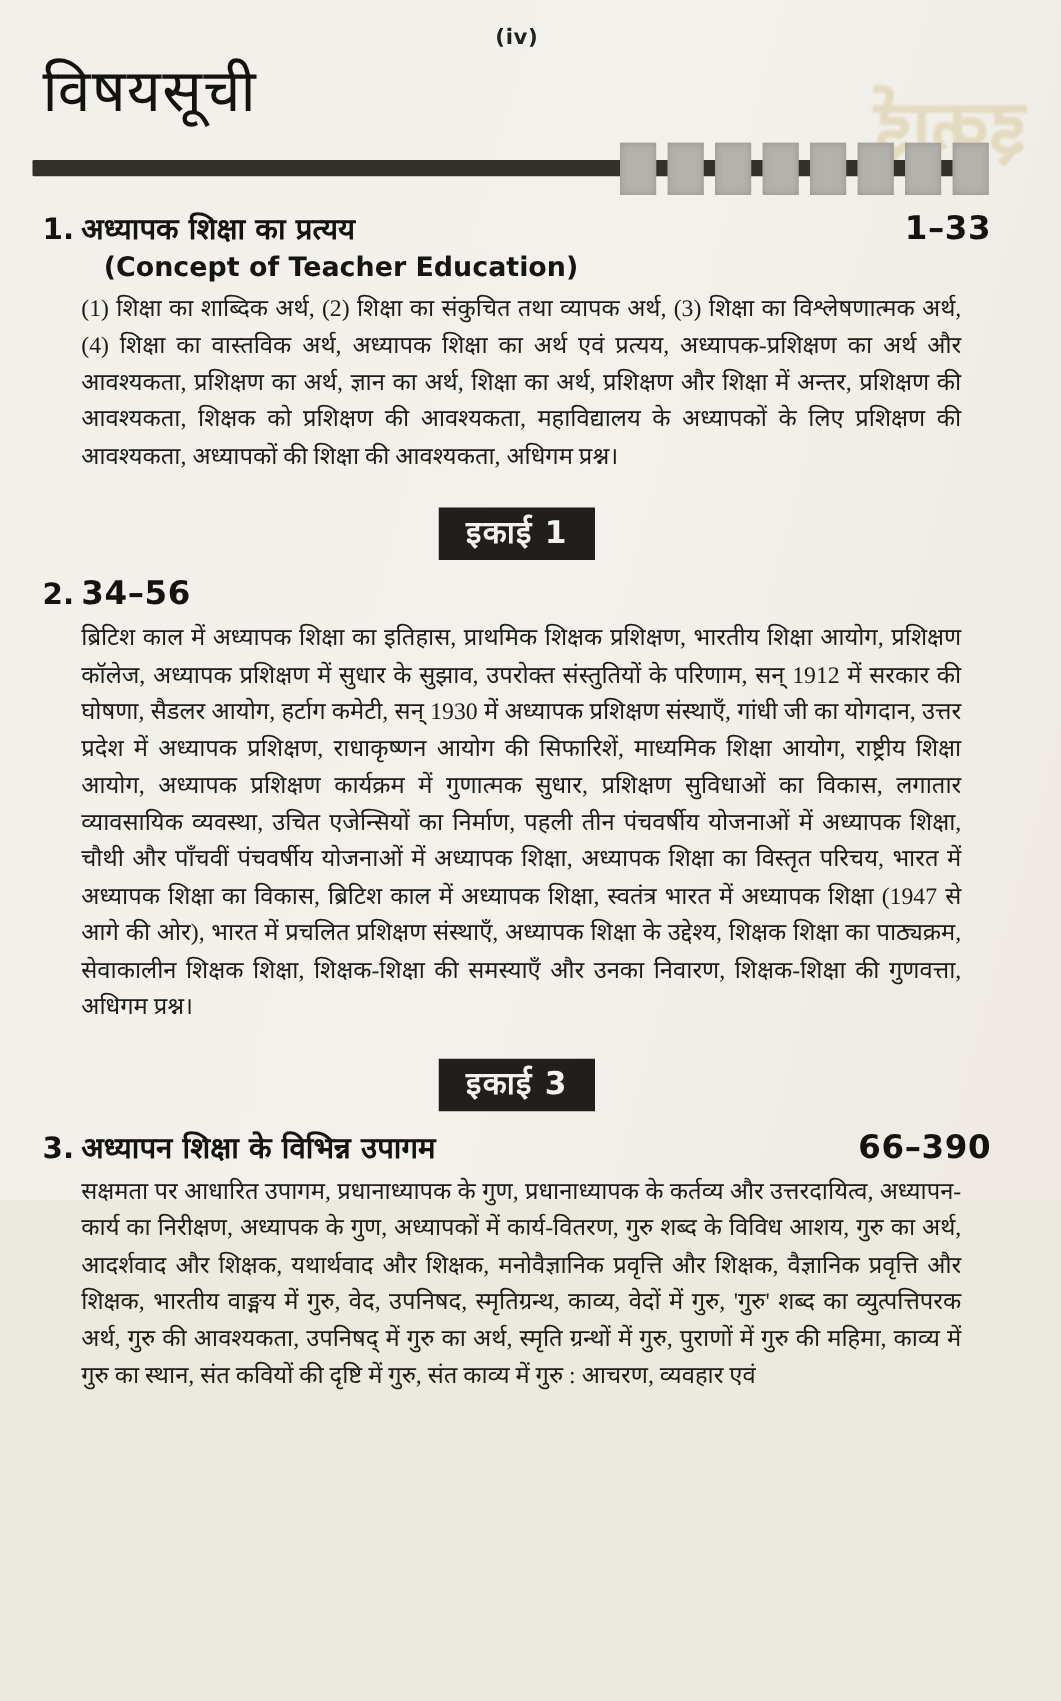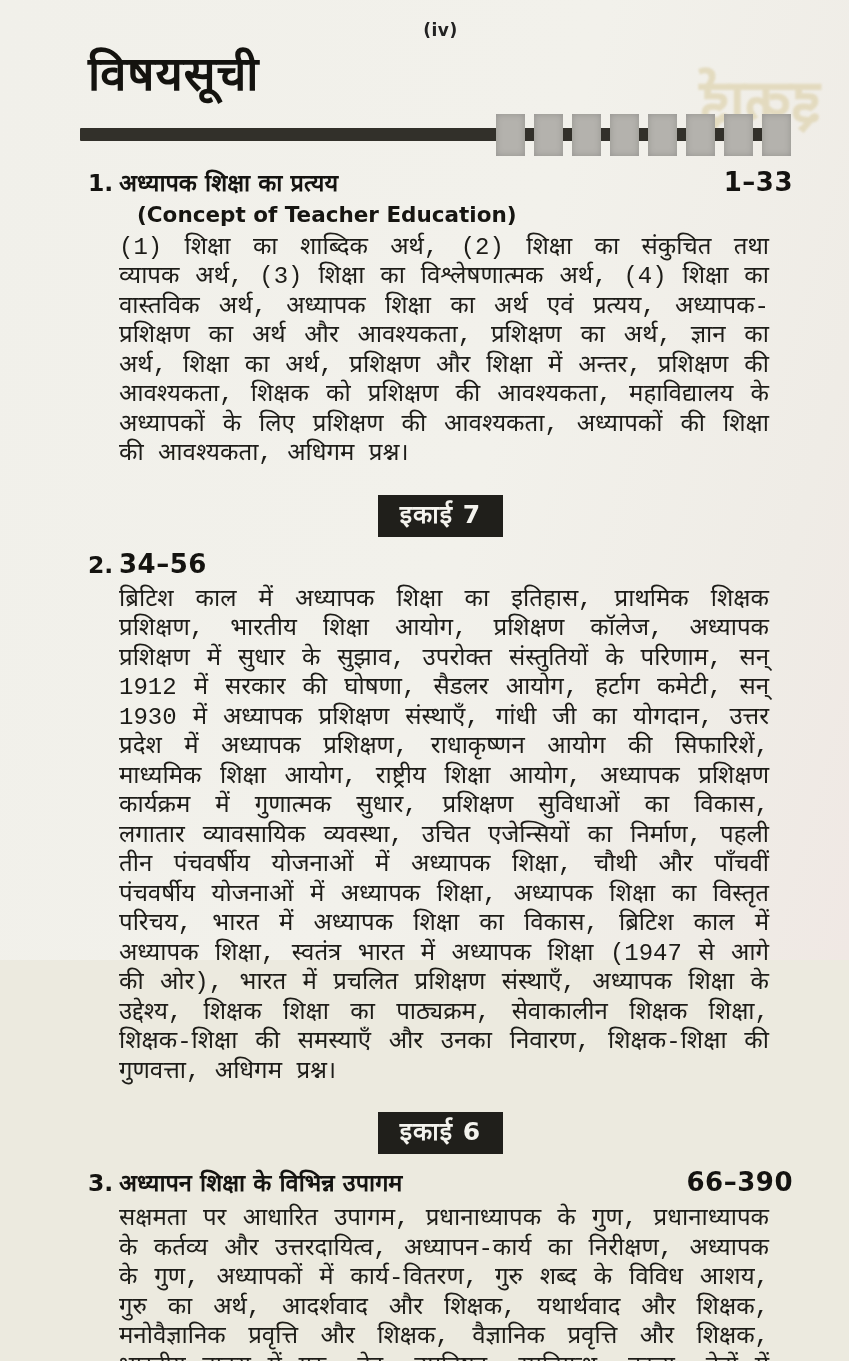--- a/index.html
+++ b/index.html
@@ -12,21 +12,21 @@
     background: #eceadf;
     font-family: "DejaVu Sans", sans-serif;
     overflow: hidden;
   }
   .page {
     position: relative;
     width: 849px;
     height: 960px;
     background: linear-gradient(105deg, #f1f0ea 0%, #f2f1eb 55%, #efece6 85%, #f0e8e4 100%);
     box-sizing: border-box;
-    padding: 20px 56px 0 88px;
+    padding: 20px 56px 0 34px;
     color: #1c1b19;
   }
   .folio {
     text-align: center;
     font-weight: bold;
     font-size: 17px;
     letter-spacing: 0.5px;
     color: #222;
   }
   .ghost {
@@ -38,21 +38,21 @@
     color: #d9cb9e;
     opacity: 0.55;
     transform: scaleX(-1);
     filter: blur(1px);
     pointer-events: none;
     user-select: none;
   }
   h1.title {
     margin: 8px 0 0 0;
     font-size: 47px;
-    font-weight: bold;
+    font-weight: normal;
     color: #14130f;
     line-height: 1.1;
     letter-spacing: 1px;
   }
   .divider {
     position: relative;
     height: 42px;
     margin-top: 14px;
   }
   .divider-bar {
@@ -115,25 +115,25 @@
   }
   .entry-subtitle {
     margin: 4px 0 2px 49px;
     font-size: 21.5px;
     font-weight: bold;
     color: #161511;
     font-family: "DejaVu Sans", "Liberation Sans", sans-serif;
   }
   p.entry-body {
     margin: 6px 24px 0 31px;
-    font-size: 24px;
+    font-size: 19px;
     line-height: 29.5px;
     text-align: justify;
     color: #1d1c18;
-    font-family: Liberation Mono, monospace;
+    font-family: Liberation Serif, serif;
   }
 </style>
 </head>
 <body>
 
 <div class="page">
 
   <div class="folio">(iv)</div>
 
   <div class="ghost">इकाई</div>
@@ -159,32 +159,32 @@
       <span class="entry-num">1.</span>
       <span class="entry-title">अध्यापक शिक्षा का प्रत्यय</span>
       <span class="entry-pages">1–33</span>
     </div>
     <div class="entry-subtitle">(Concept of Teacher Education)</div>
     <p class="entry-body">(1) शिक्षा का शाब्दिक अर्थ, (2) शिक्षा का संकुचित तथा व्यापक अर्थ, (3) शिक्षा का विश्लेषणात्मक अर्थ, (4) शिक्षा का वास्तविक अर्थ, अध्यापक शिक्षा का अर्थ एवं प्रत्यय, अध्यापक-प्रशिक्षण का अर्थ और आवश्यकता, प्रशिक्षण का अर्थ, ज्ञान का अर्थ, शिक्षा का अर्थ, प्रशिक्षण और शिक्षा में अन्तर, प्रशिक्षण की आवश्यकता, शिक्षक को प्रशिक्षण की आवश्यकता, महाविद्यालय के अध्यापकों के लिए प्रशिक्षण की आवश्यकता, अध्यापकों की शिक्षा की आवश्यकता, अधिगम प्रश्न।</p>
   </section>
 
   <section class="unit">
     <div class="badge-row">
-      <span class="badge">इकाई 7</span>
+      <span class="badge">इकाई 1</span>
     </div>
     <div class="entry-head">
       <span class="entry-num">2.</span>
       <span class="entry-pages">34–56</span>
     </div>
     <p class="entry-body">ब्रिटिश काल में अध्यापक शिक्षा का इतिहास, प्राथमिक शिक्षक प्रशिक्षण, भारतीय शिक्षा आयोग, प्रशिक्षण कॉलेज, अध्यापक प्रशिक्षण में सुधार के सुझाव, उपरोक्त संस्तुतियों के परिणाम, सन् 1912 में सरकार की घोषणा, सैडलर आयोग, हर्टाग कमेटी, सन् 1930 में अध्यापक प्रशिक्षण संस्थाएँ, गांधी जी का योगदान, उत्तर प्रदेश में अध्यापक प्रशिक्षण, राधाकृष्णन आयोग की सिफारिशें, माध्यमिक शिक्षा आयोग, राष्ट्रीय शिक्षा आयोग, अध्यापक प्रशिक्षण कार्यक्रम में गुणात्मक सुधार, प्रशिक्षण सुविधाओं का विकास, लगातार व्यावसायिक व्यवस्था, उचित एजेन्सियों का निर्माण, पहली तीन पंचवर्षीय योजनाओं में अध्यापक शिक्षा, चौथी और पाँचवीं पंचवर्षीय योजनाओं में अध्यापक शिक्षा, अध्यापक शिक्षा का विस्तृत परिचय, भारत में अध्यापक शिक्षा का विकास, ब्रिटिश काल में अध्यापक शिक्षा, स्वतंत्र भारत में अध्यापक शिक्षा (1947 से आगे की ओर), भारत में प्रचलित प्रशिक्षण संस्थाएँ, अध्यापक शिक्षा के उद्देश्य, शिक्षक शिक्षा का पाठ्यक्रम, सेवाकालीन शिक्षक शिक्षा, शिक्षक-शिक्षा की समस्याएँ और उनका निवारण, शिक्षक-शिक्षा की गुणवत्ता, अधिगम प्रश्न।</p>
   </section>
 
   <section class="unit">
     <div class="badge-row">
-      <span class="badge">इकाई 6</span>
+      <span class="badge">इकाई 3</span>
     </div>
     <div class="entry-head">
       <span class="entry-num">3.</span>
       <span class="entry-title">अध्यापन शिक्षा के विभिन्न उपागम</span>
       <span class="entry-pages">66–390</span>
     </div>
 
     <p class="entry-body">सक्षमता पर आधारित उपागम, प्रधानाध्यापक के गुण, प्रधानाध्यापक के कर्तव्य और उत्तरदायित्व, अध्यापन-कार्य का निरीक्षण, अध्यापक के गुण, अध्यापकों में कार्य-वितरण, गुरु शब्द के विविध आशय, गुरु का अर्थ, आदर्शवाद और शिक्षक, यथार्थवाद और शिक्षक, मनोवैज्ञानिक प्रवृत्ति और शिक्षक, वैज्ञानिक प्रवृत्ति और शिक्षक, भारतीय वाङ्मय में गुरु, वेद, उपनिषद, स्मृतिग्रन्थ, काव्य, वेदों में गुरु, 'गुरु' शब्द का व्युत्पत्तिपरक अर्थ, गुरु की आवश्यकता, उपनिषद् में गुरु का अर्थ, स्मृति ग्रन्थों में गुरु, पुराणों में गुरु की महिमा, काव्य में गुरु का स्थान, संत कवियों की दृष्टि में गुरु, संत काव्य में गुरु : आचरण, व्यवहार एवं</p>
   </section>
 

